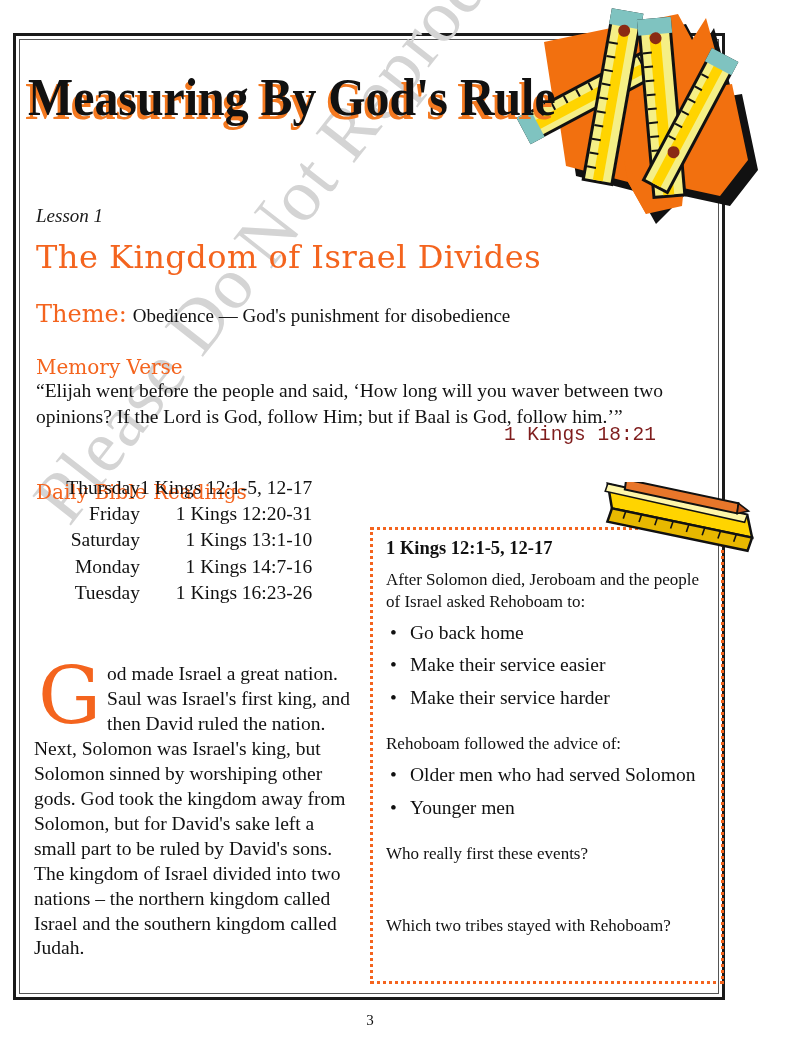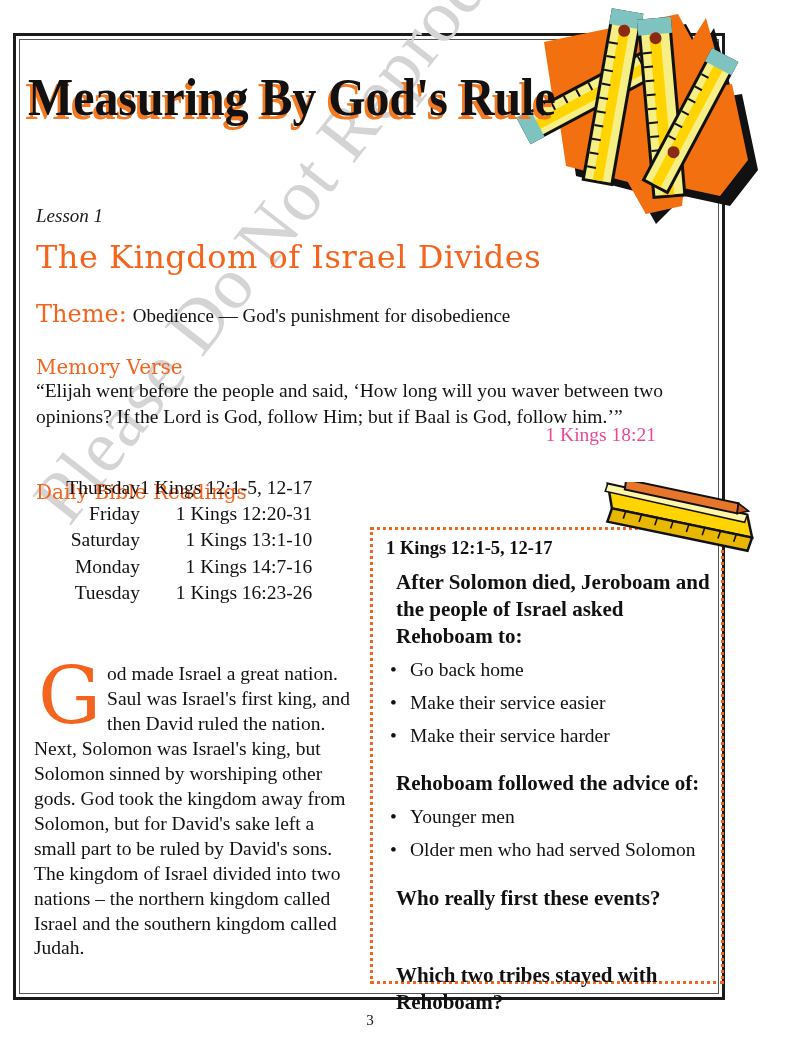--- a/index.html
+++ b/index.html
@@ -149,22 +149,23 @@
     color: #111111;
     z-index: 6;
   }
   .mv-ref {
     position: absolute;
     left: 36px;
     top: 424px;
     width: 620px;
     text-align: right;
     font-size: 19.5px;
-    color: #ec4899;
-    z-index: 6;
+    color: #7f1d1d;
+    z-index: 6;
+    font-family: Liberation Mono, monospace;
   }
 
   
   .dbr-head {
     position: absolute;
     left: 36px;
     top: 452px;
     font-family: "DejaVu Serif", "Liberation Serif", serif;
     font-size: 20px;
     color: #f4641e;
@@ -228,25 +229,24 @@
     width: 330px;
     z-index: 7;
   }
   .side-title {
     font-size: 18.5px;
     font-weight: bold;
     color: #111111;
     margin-bottom: 10px;
   }
   .side-p {
-    font-size: 21px;
+    font-size: 17px;
     line-height: 1.28;
     color: #111111;
-    margin: 0 0 8px 10px;
-    font-weight: bold;
+    margin: 0 0 8px 0;
   }
   .side-ul {
     list-style: none;
     margin: 0 0 0 0;
     padding: 0;
   }
   .side-ul li {
     font-size: 19.5px;
     line-height: 1.28;
     color: #111111;
@@ -426,22 +426,22 @@
     <div class="side-title">1 Kings 12:1-5, 12-17</div>
     <p class="side-p">After Solomon died, Jeroboam and the people of Israel asked Rehoboam to:</p>
     <ul class="side-ul">
       <li>Go back home</li>
       <li>Make their service easier</li>
       <li>Make their service harder</li>
     </ul>
     <div class="side-gap-sm"></div>
     <p class="side-p">Rehoboam followed the advice of:</p>
     <ul class="side-ul">
+      <li>Older men who had served Solomon</li>
       <li>Younger men</li>
-      <li>Older men who had served Solomon</li>
     </ul>
     <div class="side-gap-sm"></div>
     <p class="side-p">Who really first these events?</p>
     <div class="side-gap-lg"></div>
     <p class="side-p">Which two tribes stayed with Rehoboam?</p>
   </div>
 
   <div class="clip-box">
     <svg viewBox="0 0 200 120" width="200" height="120" xmlns="http://www.w3.org/2000/svg">
       <g transform="rotate(19 100 60)">

